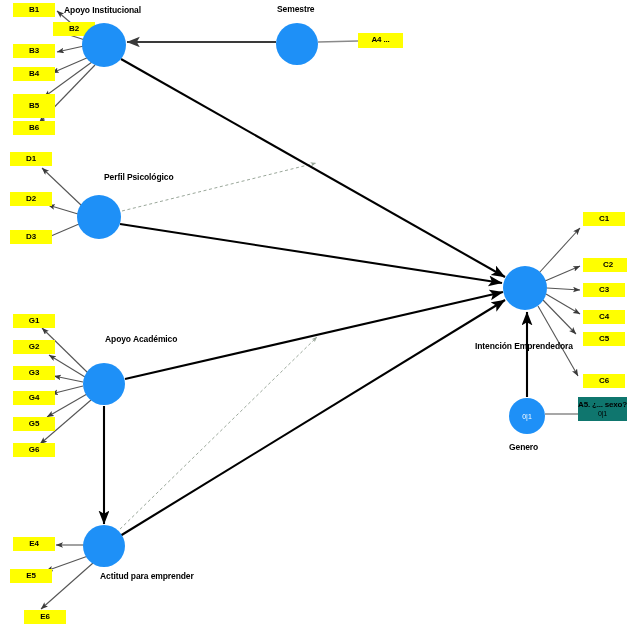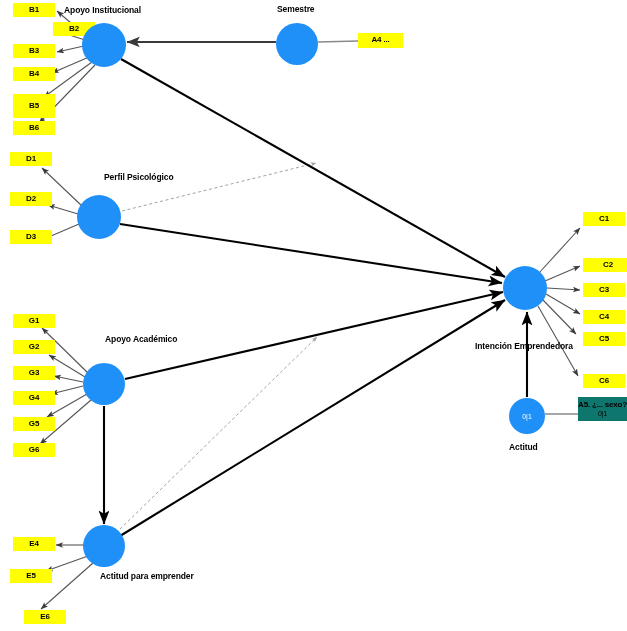--- a/index.html
+++ b/index.html
@@ -224,16 +224,16 @@
         <span>0|1</span>
       </div>
     </div>
   <div id="label-layer">
       <div class="node-label" style="left: 64px; top: 5px;">Apoyo Institucional</div>
       <div class="node-label" style="left: 277px; top: 4px;">Semestre</div>
       <div class="node-label" style="left: 104px; top: 172px;">Perfil Psicológico</div>
       <div class="node-label" style="left: 105px; top: 334px;">Apoyo Académico</div>
       <div class="node-label" style="left: 100px; top: 571px;">Actitud para emprender</div>
       <div class="node-label" style="left: 459px; top: 341px; margin-left: 16px;">Intención Emprendedora</div>
-      <div class="node-label" style="left: 509px; top: 442px;">Actitud</div>
+      <div class="node-label" style="left: 509px; top: 442px;">Genero</div>
     </div>
 
 </div>
 
 </body></html>

